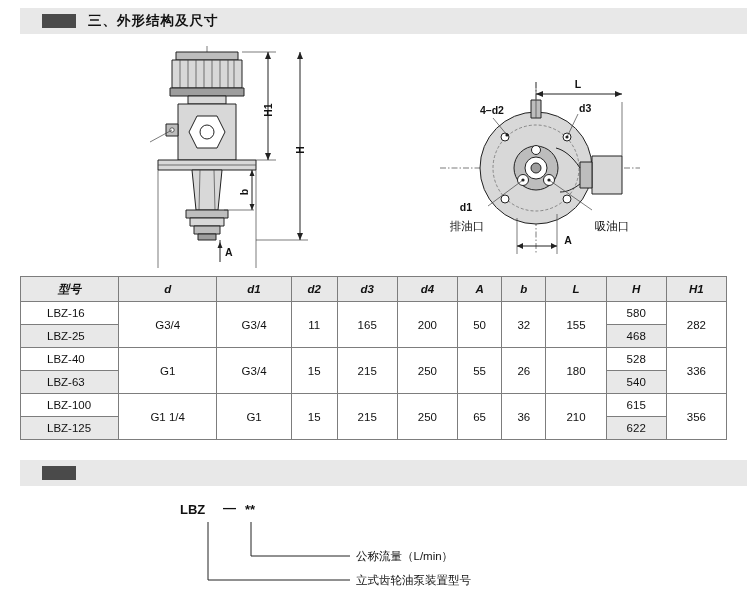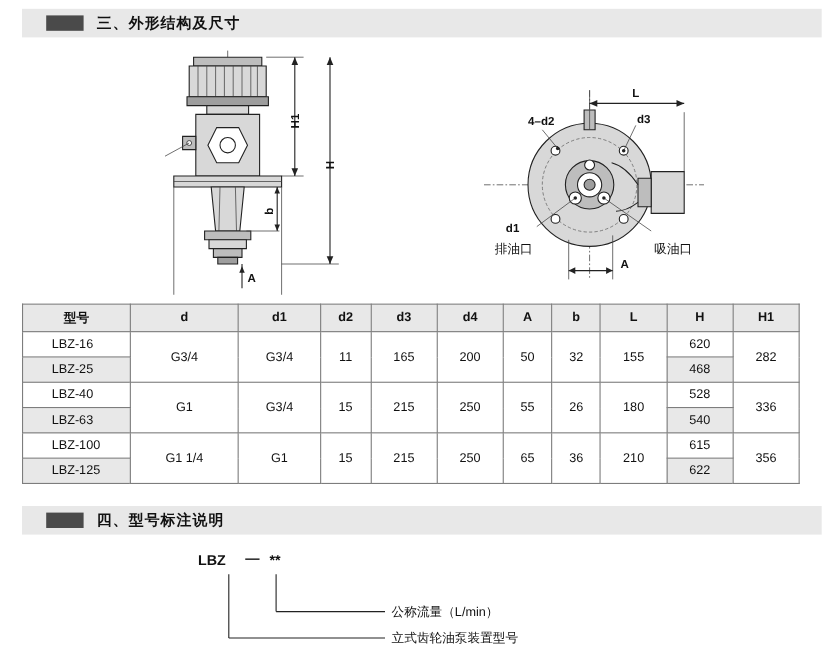--- a/index.html
+++ b/index.html
@@ -68,20 +68,21 @@
     text-align: center;
     height: 22px;
     padding: 0 2px;
     font-weight: normal;
     color: #111;
   }
   #spec-table thead th {
     background: #e8e8e8;
     font-weight: bold;
     height: 24px;
+    font-style: italic;
   }
   #spec-table td.model {
     text-align: left;
     padding-left: 26px;
   }
   #spec-table tr.shaded td { background: #e8e8e8; margin-left: 20px; }
   #spec-table col.c-model { width: 98px; }
 
   
   #designation {
@@ -295,21 +296,21 @@
     <tr>
       <td class="model">LBZ-16</td>
       <td rowspan="2">G3/4</td>
       <td rowspan="2">G3/4</td>
       <td rowspan="2">11</td>
       <td rowspan="2">165</td>
       <td rowspan="2">200</td>
       <td rowspan="2">50</td>
       <td rowspan="2">32</td>
       <td rowspan="2">155</td>
-      <td>620</td>
+      <td>580</td>
       <td rowspan="2">282</td>
     </tr>
     <tr class="shaded">
       <td class="model">LBZ-25</td>
       <td>468</td>
     </tr>
 
     <tr>
       <td class="model">LBZ-40</td>
       <td rowspan="2">G1</td>
@@ -343,21 +344,20 @@
     </tr>
     <tr class="shaded">
       <td class="model">LBZ-125</td>
       <td>622</td>
     </tr>
   </tbody>
 </table>
 
 <div class="section-bar" id="bar-2">
   <div class="accent"></div>
-  <div class="title">四、型号标注说明</div>
 </div>
 
 <div id="designation">
 <svg width="707" height="100" viewBox="0 0 707 100" xmlns="http://www.w3.org/2000/svg">
 
   <text class="lbl-bold" id="dg-code" x="160" y="22">LBZ</text>
   <text class="lbl-bold" id="dg-dash" x="203" y="20">—</text>
   <text class="lbl-bold" id="dg-stars" x="225" y="22">**</text>
 
   <line class="ln" x1="231" y1="30" x2="231" y2="64"></line>

